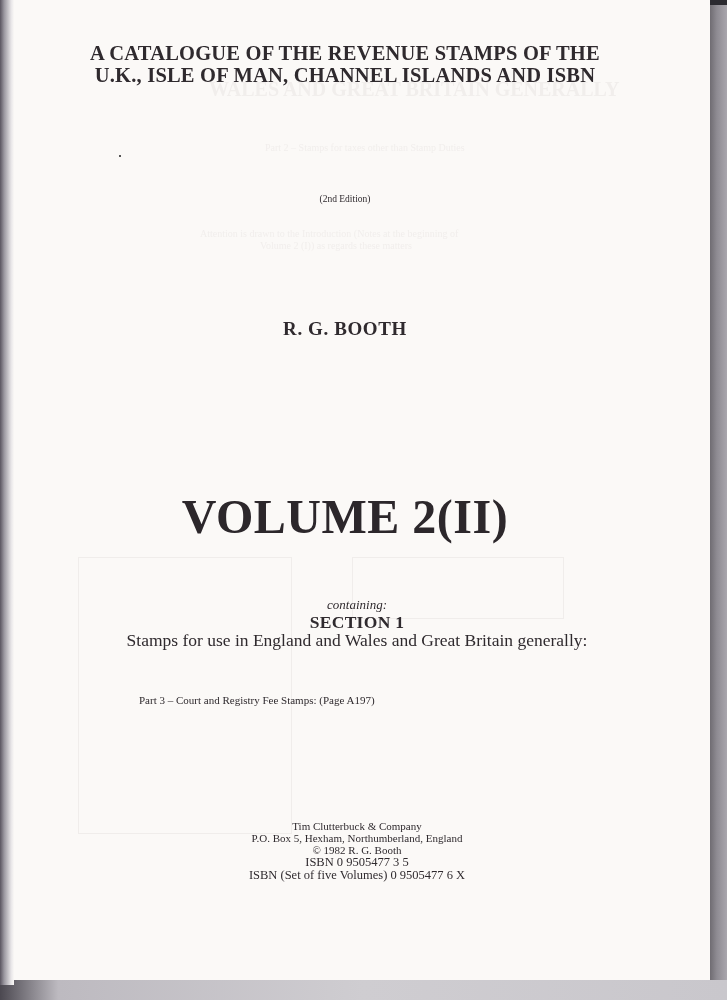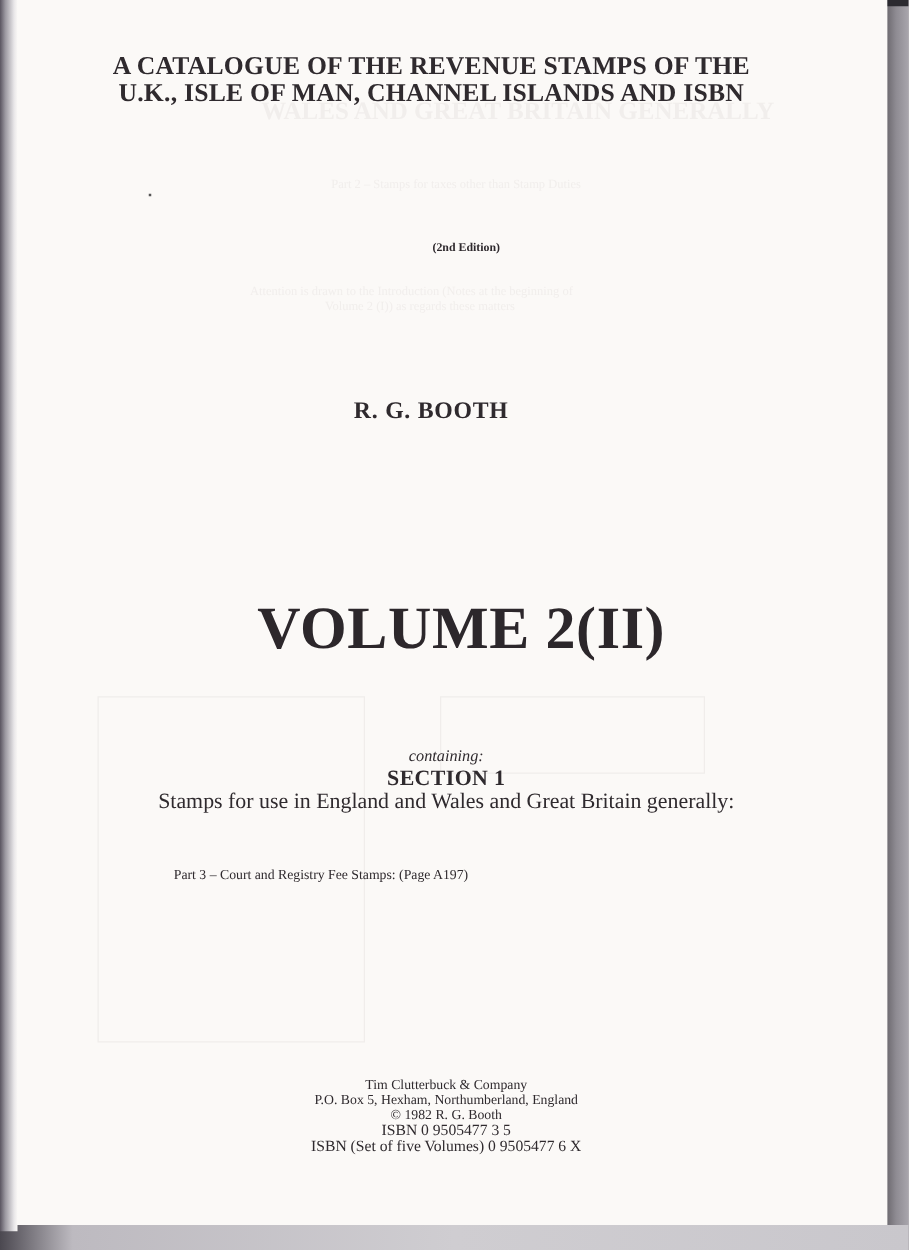--- a/index.html
+++ b/index.html
@@ -67,21 +67,21 @@
       font-family: "Liberation Serif", serif;
       color: #2f2a2e;
     }
     .center { position: absolute; left: 0; width: 690px; text-align: center; }
     .title-line {
       font-weight: bold;
       font-size: 20.5px;
       letter-spacing: 0.2px;
       line-height: 22px;
     }
-    .edition { font-weight: bold; font-size: 9.5px; margin-left: 28px; }
+    .edition { font-weight: normal; font-size: 9.5px; }
     .author { font-weight: bold; font-size: 19px; letter-spacing: 0.6px; }
     .volume { font-weight: bold; font-size: 48px; letter-spacing: 0.5px; color: #2c272b; }
     .containing { font-style: italic; font-size: 13px; }
     .section { font-weight: bold; font-size: 17.5px; letter-spacing: 0.3px; }
     .stamps-use { font-size: 17.5px; }
     .part {
       position: absolute;
       left: 139px;
       font-size: 11px;
       white-space: nowrap;
@@ -123,29 +123,29 @@
   <div class="content">
     <div class="center" style="top:42px; left:0; width:690px;">
       <div class="title-line">A CATALOGUE OF THE REVENUE STAMPS OF THE</div>
       <div class="title-line">U.K., ISLE OF MAN, CHANNEL ISLANDS AND ISBN</div>
     </div>
 
     <div class="center edition" style="top:194px;">(2nd Edition)</div>
 
     <div class="center author" style="top:318px;">R. G. BOOTH</div>
 
-    <div class="center volume" style="top:475px;padding-left:24px;">VOLUME 2(II)</div>
+    <div class="center volume" style="top:489px;">VOLUME 2(II)</div>
 
     <div class="center containing" style="top:597px; left:12px;">containing:</div>
     <div class="center section" style="top:612px; left:12px;">SECTION 1</div>
     <div class="center stamps-use" style="top:630px; left:12px;">Stamps for use in England and Wales and Great Britain generally:</div>
 
     <div class="part" style="top:694px;">Part 3 – Court and Registry Fee Stamps: (Page A197)</div>
 
-    <div class="center" style="top:862px; left:12px;">
+    <div class="center" style="top:820px; left:12px;">
       <div class="publisher">Tim Clutterbuck &amp; Company</div>
       <div class="publisher">P.O. Box 5, Hexham, Northumberland, England</div>
       <div class="publisher">© 1982 R. G. Booth</div>
       <div class="isbn">ISBN 0 9505477 3 5</div>
       <div class="isbn">ISBN (Set of five Volumes) 0 9505477 6 X</div>
     </div>
   </div>
 </div>
 
 </body></html>

